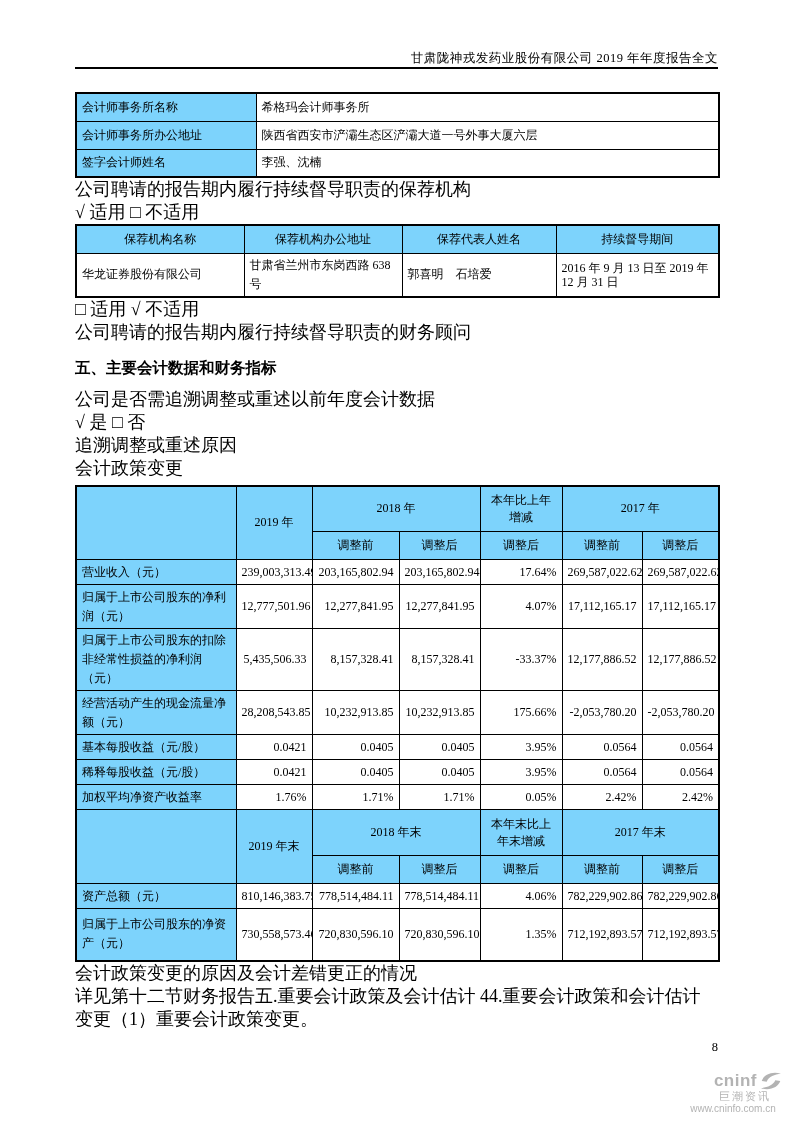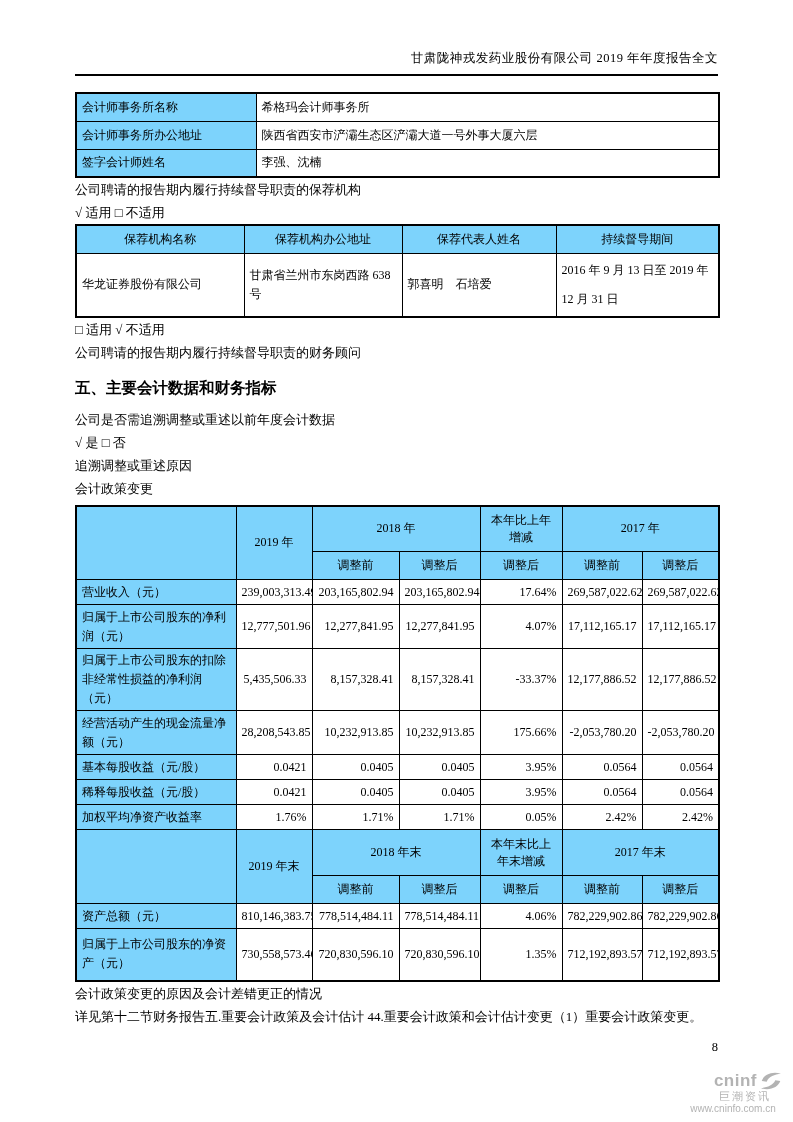--- a/index.html
+++ b/index.html
@@ -5,40 +5,40 @@
   html,body { margin:0; padding:0; background:#888; }
   .page {
     position:relative; width:793px; height:1122px; margin:0 auto;
     background:#ffffff; color:#000;
     font-family:"Liberation Serif","DejaVu Serif",serif;
     overflow:hidden;
   }
   .doc-header {
     position:absolute; left:75px; top:50px; width:643px;
     text-align:right; font-size:12.5px; letter-spacing:0.5px;
-    padding-bottom:7px; border-bottom:2px solid #000;
+    border-bottom:2px solid #000;
   }
   .content { position:absolute; left:75px; top:92px; width:643px; }
-  p.para { margin:0; font-size:13px; line-height:23px; }
+  p.para { margin:0; font-size:18px; line-height:23px; }
   .mt6 { margin-top:6px; } .mt7 { margin-top:7px; } .mt1 { margin-top:1px; }
   .mt5 { margin-top:5px; } .mt8 { margin-top:8px; }
   h2.sec-heading { margin:12px 0 8px 0; font-size:15.5px; line-height:24px; font-weight:bold; }
   .q-gap { margin-top:18px; }
 
   table.tbl { border-collapse:collapse; width:643px; table-layout:fixed; border:2px solid #000; }
   table.tbl td { border:1px solid #000; font-size:12px; padding:2px 5px; vertical-align:middle; word-break:break-all; }
   td.gray { background:#7dd3fc; }
   td.center { text-align:center; padding:2px 2px; }
   td.num { text-align:right; font-size:10.5px; white-space:nowrap; overflow:hidden; padding:2px 3px 2px 1px; }
   td.lbl { font-size:12px; line-height:19px; padding:3px 4px 3px 5px; }
 
   .acct-table tr { height:28px; }
   .spon-head tr { height:28px; }
   .spon-row { height:52px; }
-  .spon-date { font-size:11.5px; line-height:29px; padding:2px 3px;margin-left:38px; }
+  .spon-date { font-size:11.5px; line-height:14px; padding:2px 3px;margin-left:38px; }
 
   tr.h-band { height:46px; }
   tr.h-sub { height:28px; }
   tr.r1 { height:25px; }
   tr.r2 { height:44px;padding-left:24px; }
   tr.r3 { height:52px; }
 
   .page-number { position:absolute; left:75px; top:1040px; width:643px; text-align:right; font-size:12.5px; }
 
   .logo { position:absolute; right:10px; bottom:8px; width:100px; color:#b3b3b3; text-align:center; line-height:1.1; }

